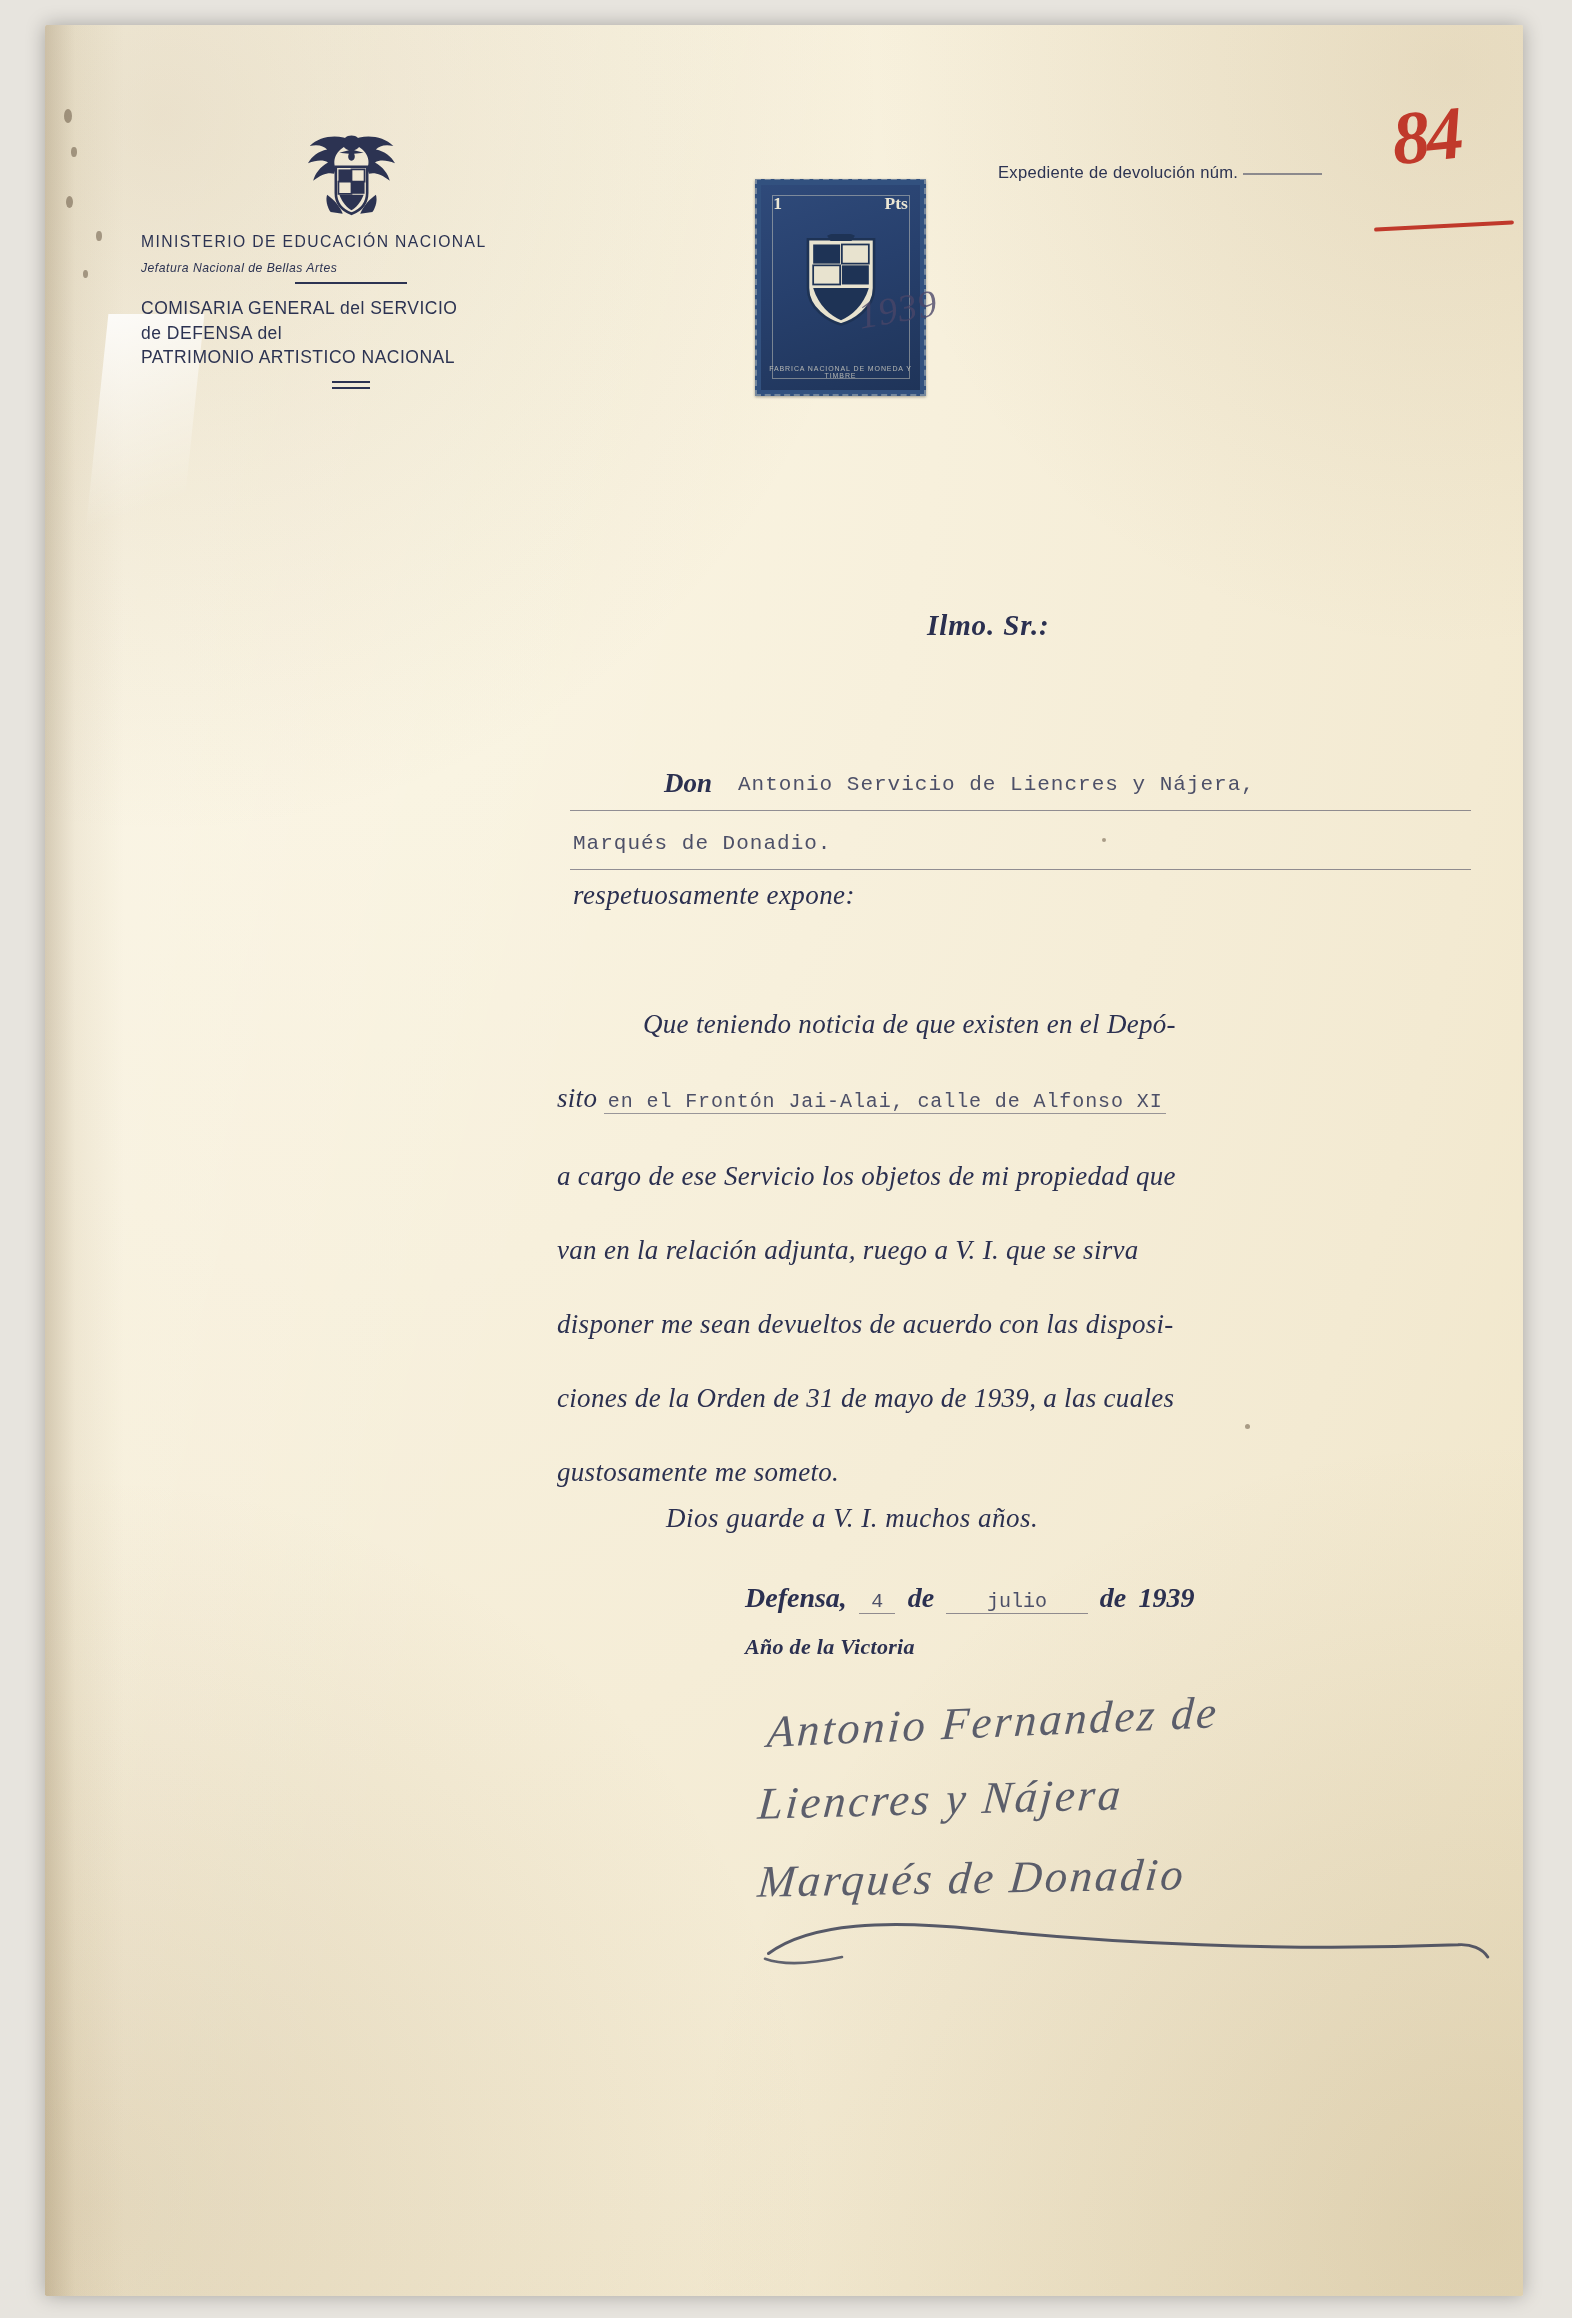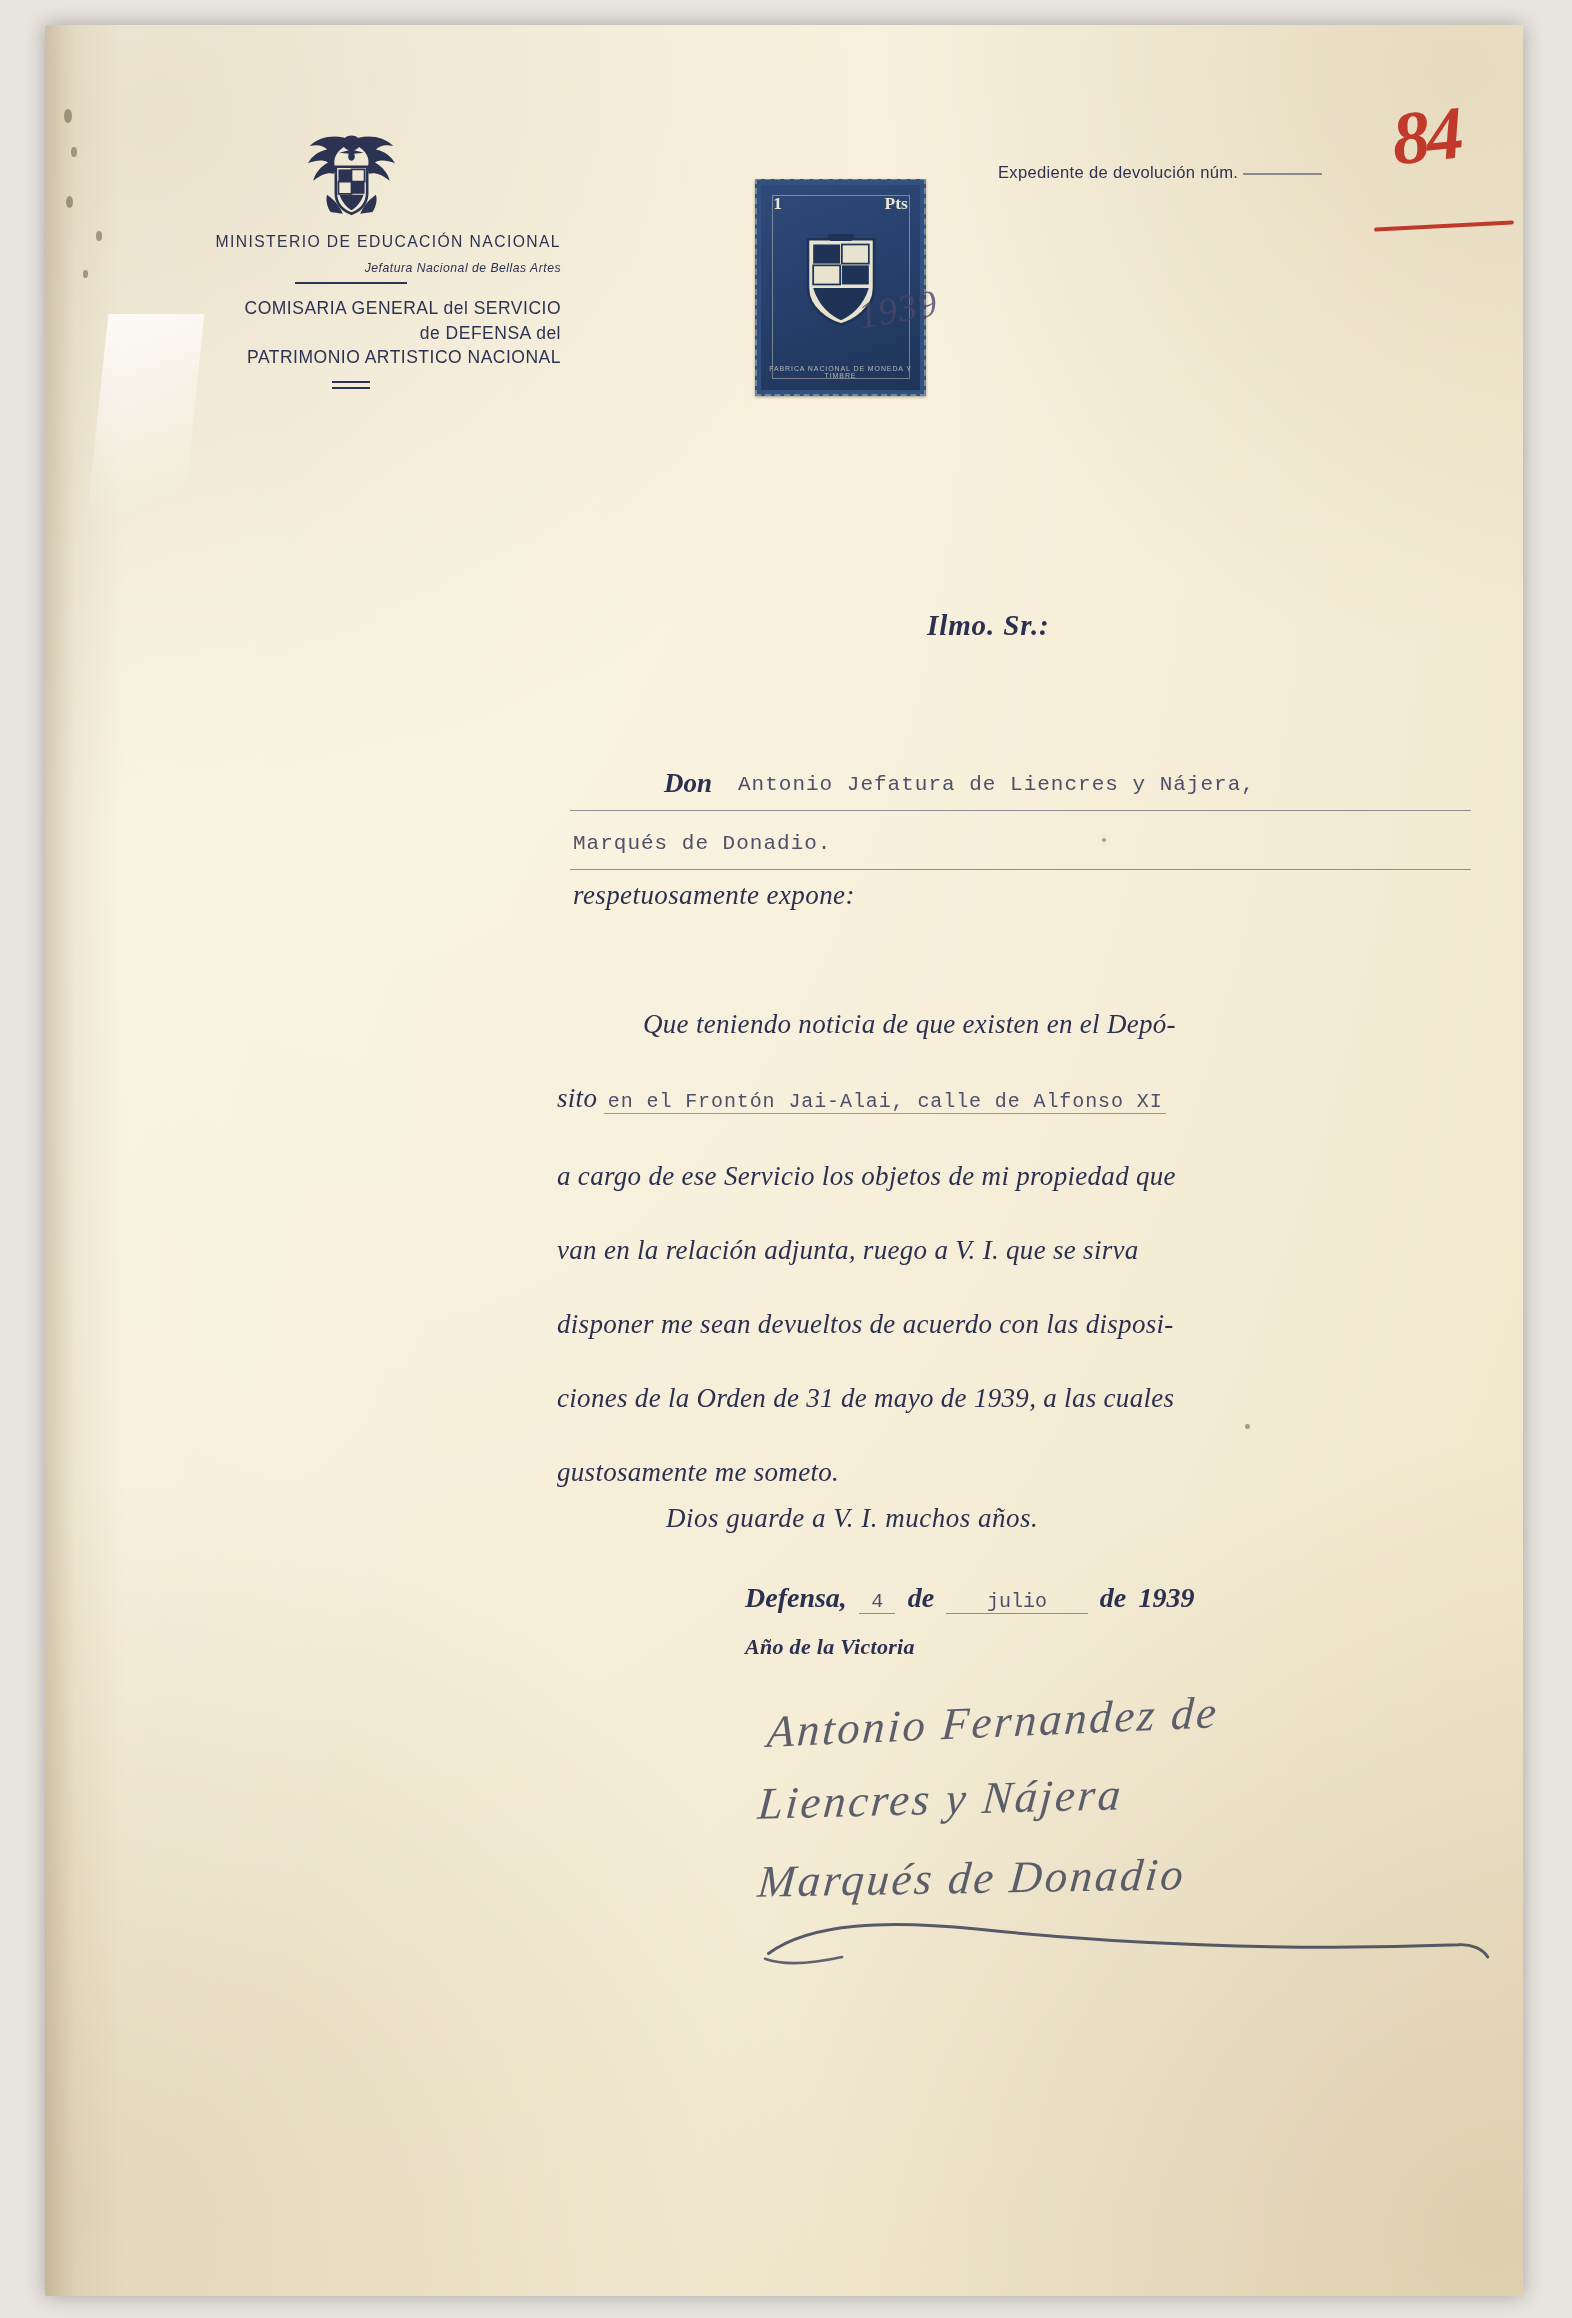--- a/index.html
+++ b/index.html
@@ -70,21 +70,21 @@
     opacity: 0.55;
     pointer-events: none;
   }
 
   
   .letterhead {
     position: absolute;
     left: 96px;
     top: 105px;
     width: 420px;
-    text-align: right;
+    text-align: left;
     color: #2c3352;
     font-family: "Liberation Sans", sans-serif;
   }
   .crest {
     width: 101px;
     height: 91px;
     margin: 0 auto 12.2px auto;
     display: block;
   }
   .lh-l1 {
@@ -460,21 +460,21 @@
         <path d="M14 62 C20 82, 34 94, 46 99 C58 94, 72 82, 78 62 Z" fill="#1e3355"></path>
         <path d="M30 2 C36 -2, 56 -2, 62 2 L58 8 L34 8 Z" fill="#1e3355"></path>
       </svg>
       <div class="stamp-foot">FABRICA NACIONAL DE MONEDA Y TIMBRE</div>
     </div>
     <div class="cancel-mark">1939</div>
 
     <div class="salutation">Ilmo. Sr.:</div>
 
     <div class="don-label">Don</div>
-    <div class="typed-line" style="left:693px;top:748px;">Antonio Jefatura de Liencres y Nájera,</div>
+    <div class="typed-line" style="left:693px;top:748px;">Antonio Servicio de Liencres y Nájera,</div>
     <div class="ruled" style="left:525px;top:785px;width:901px;"></div>
     <div class="typed-line" style="left:528px;top:807px;">Marqués de Donadio.</div>
     <div class="ruled" style="left:525px;top:844px;width:901px;"></div>
 
     <div class="expone">respetuosamente expone:</div>
 
     <div class="para">
       <span class="ln indent">Que teniendo noticia de que existen en el Depó-</span>
       <span class="ln">
         <span>sito</span>

